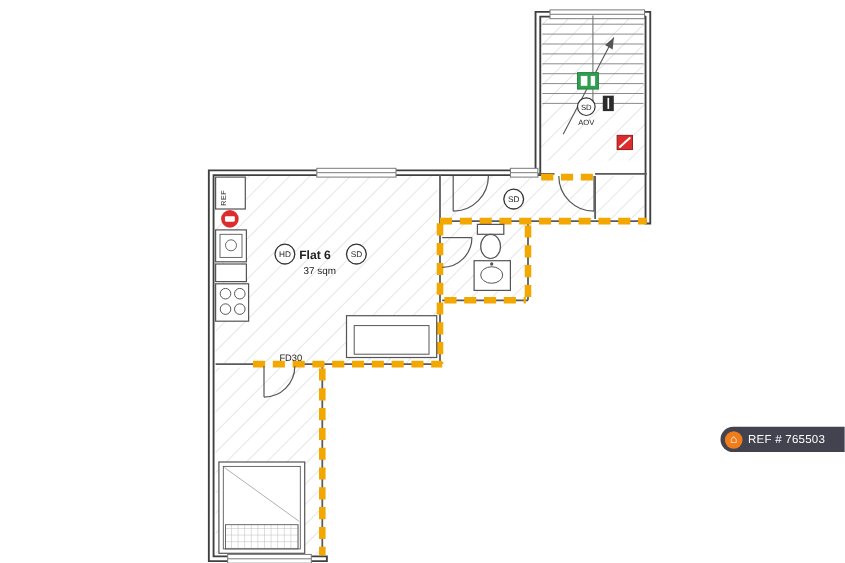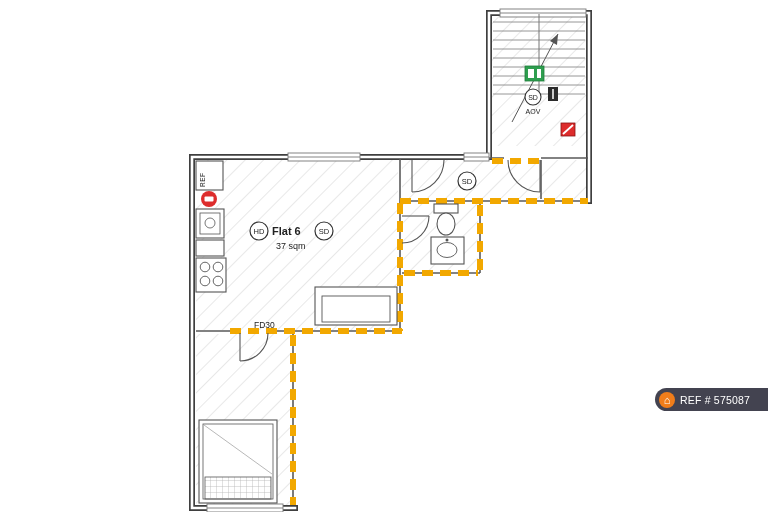--- a/index.html
+++ b/index.html
@@ -175,15 +175,15 @@
 
     <circle cx="533" cy="97" r="8" fill="#fff" stroke="#333" stroke-width="1.1"></circle>
     <text x="533" y="100" font-size="7" text-anchor="middle">SD</text>
 
     <text x="533" y="114" font-size="7" text-anchor="middle" fill="#2e9e4f">AOV</text>
   </g>
 </svg>
 
 <div class="ref-badge">
   <span class="ref-icon">⌂</span>
-  <span class="ref-text">REF # 575087</span>
+  <span class="ref-text">REF # 765503</span>
 </div>
 </div>
 
 </body></html>

